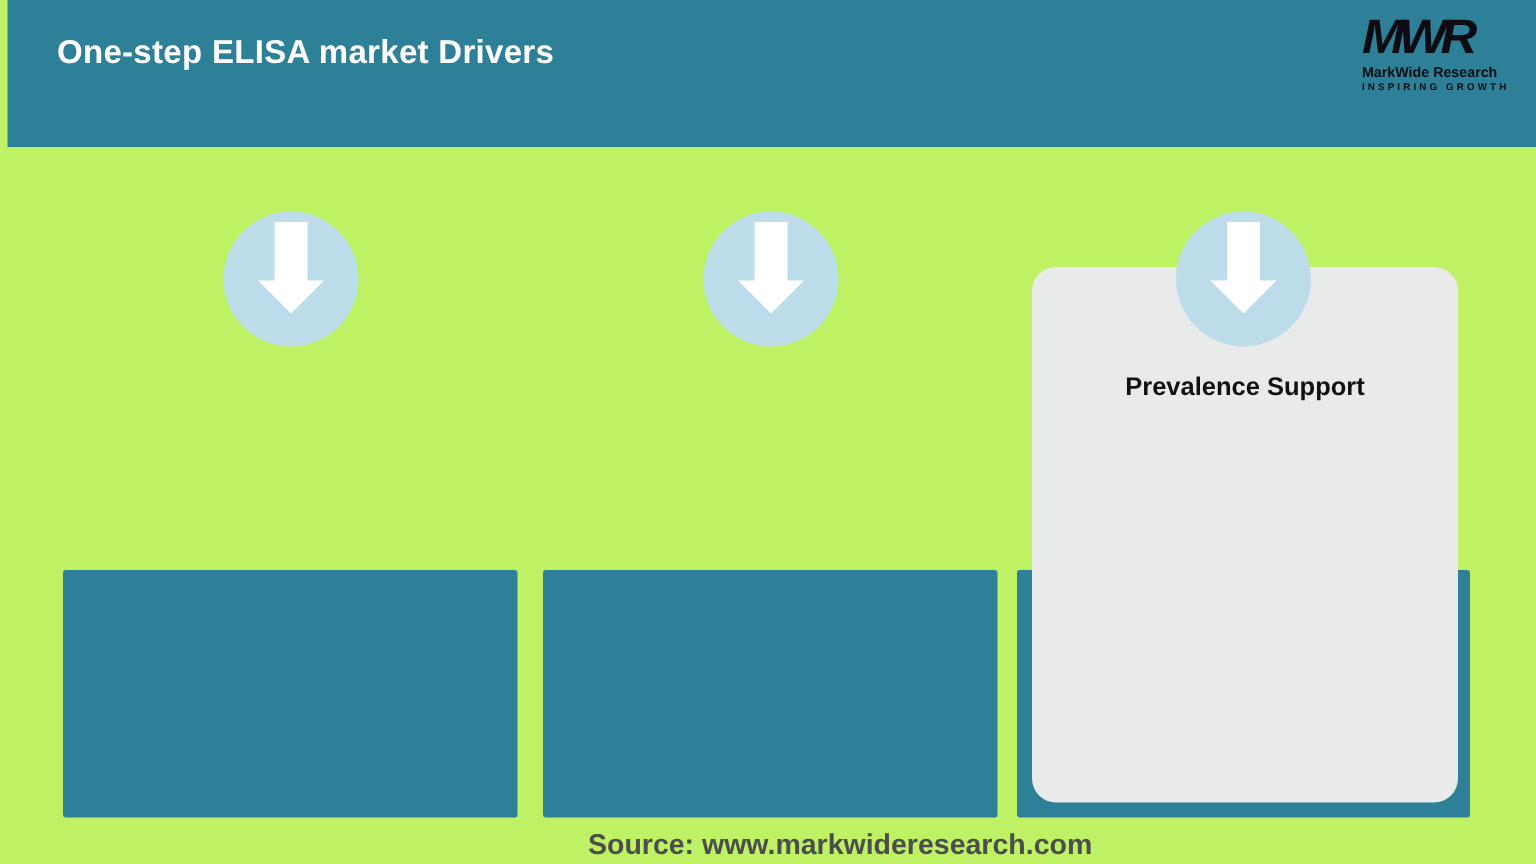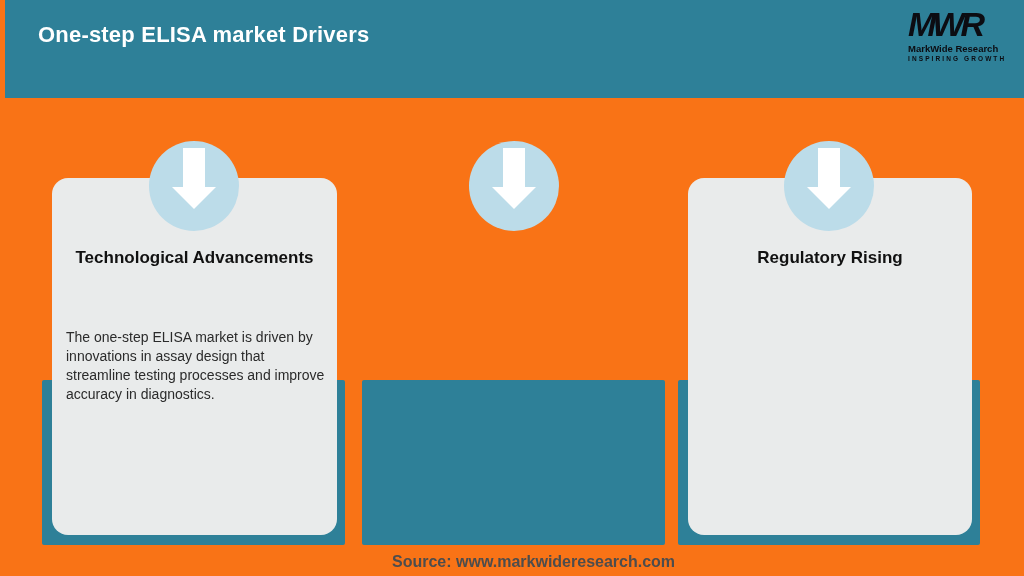--- a/index.html
+++ b/index.html
@@ -5,21 +5,21 @@
   html, body {
     margin: 0;
     padding: 0;
     background: #ffffff;
     font-family: "Liberation Sans", sans-serif;
   }
   .stage {
     position: relative;
     width: 1024px;
     height: 576px;
-    background: #f97316;
+    background: #bef264;
     overflow: hidden;
   }
 
   
   .header-bar {
     position: absolute;
     left: 5px;
     top: 0;
     width: 1019px;
     height: 98px;
@@ -125,21 +125,21 @@
     border-radius: 50%;
     background: #BCDCE9;
   }
   .circle svg { display: block; }
 
   
   .source-line {
     position: absolute;
     left: 392px;
     top: 553px;
-    font-size: 16px;
+    font-size: 19px;
     font-weight: 700;
     color: #4D4D4D;
   }
   .disclaimer {
     position: absolute;
     right: 9px;
     top: 557px;
     font-size: 9.5px;
     color: #1F1F1F;
   }
@@ -153,24 +153,20 @@
     <h1 class="page-title">One-step ELISA market Drivers</h1>
     <div class="logo">
       <div class="logo-mono">MWR</div>
       <div class="logo-name">MarkWide Research</div>
       <div class="logo-tag">INSPIRING GROWTH</div>
     </div>
   </div>
 
   <div class="card-group g1">
     <div class="backing"></div>
-    <div class="card">
-      <h2 class="card-title">Technological Advancements</h2>
-      <p class="card-body">The one-step ELISA market is driven by innovations in assay design that streamline testing processes and improve accuracy in diagnostics.</p>
-    </div>
     <div class="circle">
       <svg width="90" height="90" viewBox="0 0 90 90" aria-hidden="true">
         <rect x="34" y="7" width="22" height="41" fill="#FFFFFF"></rect>
         <polygon points="23,46 67,46 45,68" fill="#FFFFFF"></polygon>
       </svg>
     </div>
   </div>
 
   <div class="card-group g2">
     <div class="backing"></div>
@@ -178,21 +174,21 @@
       <svg width="90" height="90" viewBox="0 0 90 90" aria-hidden="true">
         <rect x="34" y="7" width="22" height="41" fill="#FFFFFF"></rect>
         <polygon points="23,46 67,46 45,68" fill="#FFFFFF"></polygon>
       </svg>
     </div>
   </div>
 
   <div class="card-group g3">
     <div class="backing"></div>
     <div class="card">
-      <h2 class="card-title">Regulatory Rising</h2>
+      <h2 class="card-title">Prevalence Support</h2>
     </div>
     <div class="circle">
       <svg width="90" height="90" viewBox="0 0 90 90" aria-hidden="true">
         <rect x="34" y="7" width="22" height="41" fill="#FFFFFF"></rect>
         <polygon points="23,46 67,46 45,68" fill="#FFFFFF"></polygon>
       </svg>
     </div>
   </div>
 
   <div class="source-line">Source: www.markwideresearch.com</div>

